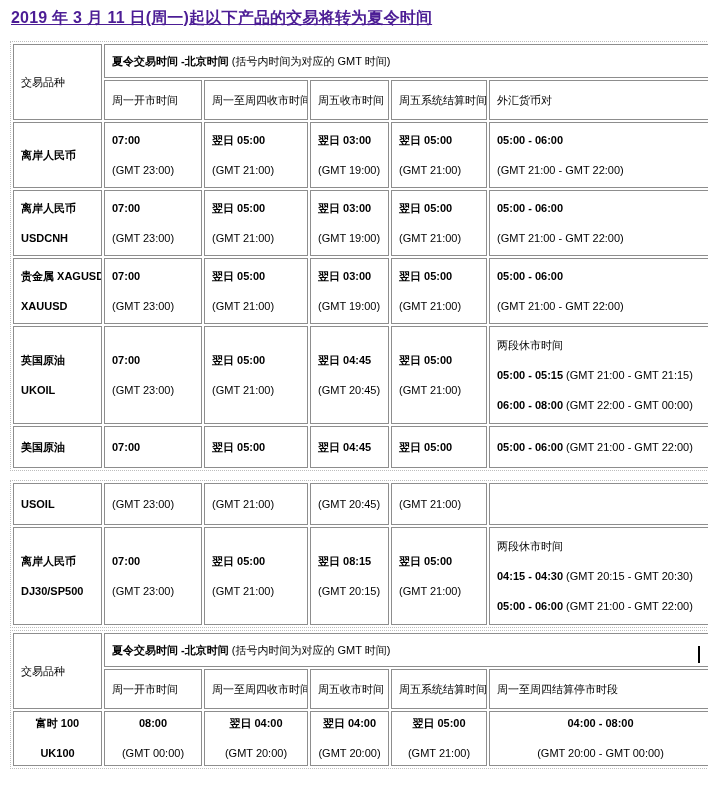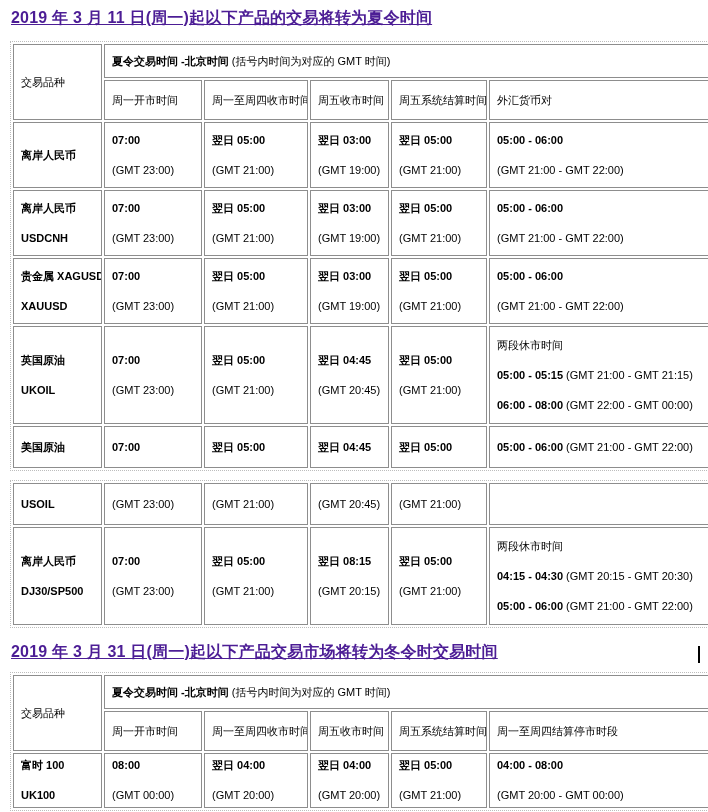--- a/index.html
+++ b/index.html
@@ -33,21 +33,21 @@
   .line{white-space:nowrap;}
   .line b{font-weight:bold;}
   
   td.corner .cell-lines{min-height:62px;}
   td.group .cell-lines{min-height:24px;}
   td.col-header .cell-lines{min-height:30px;}
   
   tr.row-short .cell-lines{min-height:32px;}
   tr.row-std .cell-lines{min-height:56px;}
   tr.row-tall .cell-lines{min-height:88px;}
-  table.tbl-winter tr.row-std .cell-lines{min-height:44px;}
+  table.tbl-winter tr.row-std .cell-lines{min-height:44px;align-items:center;}
   
   .text-cursor{
     position:absolute;left:698px;top:646px;width:2px;height:17px;background:#000;
   }
 </style>
 </head>
 <body>
 
 <div class="page">
 
@@ -366,21 +366,20 @@
             <div class="cell-lines">
               <div class="line"><span>两段休市时间</span></div>
               <div class="line"><b>04:15 - 04:30</b><span> (GMT 20:15 - GMT 20:30)</span></div>
               <div class="line"><b>05:00 - 06:00</b><span> (GMT 21:00 - GMT 22:00)</span></div>
             </div>
           </td>
         </tr>
       </tbody>
   </table>
 
-  <h1 class="doc-heading second">2019 年 3 月 31 日(周一)起以下产品交易市场将转为冬令时交易时间</h1>
 
   <table class="doc-table tbl-winter">
     <colgroup>
       <col style="width:89px">
         <col style="width:98px">
         <col style="width:104px">
       <col style="width:79px">
         <col style="width:96px">
         <col style="width:223px">
     </colgroup>

